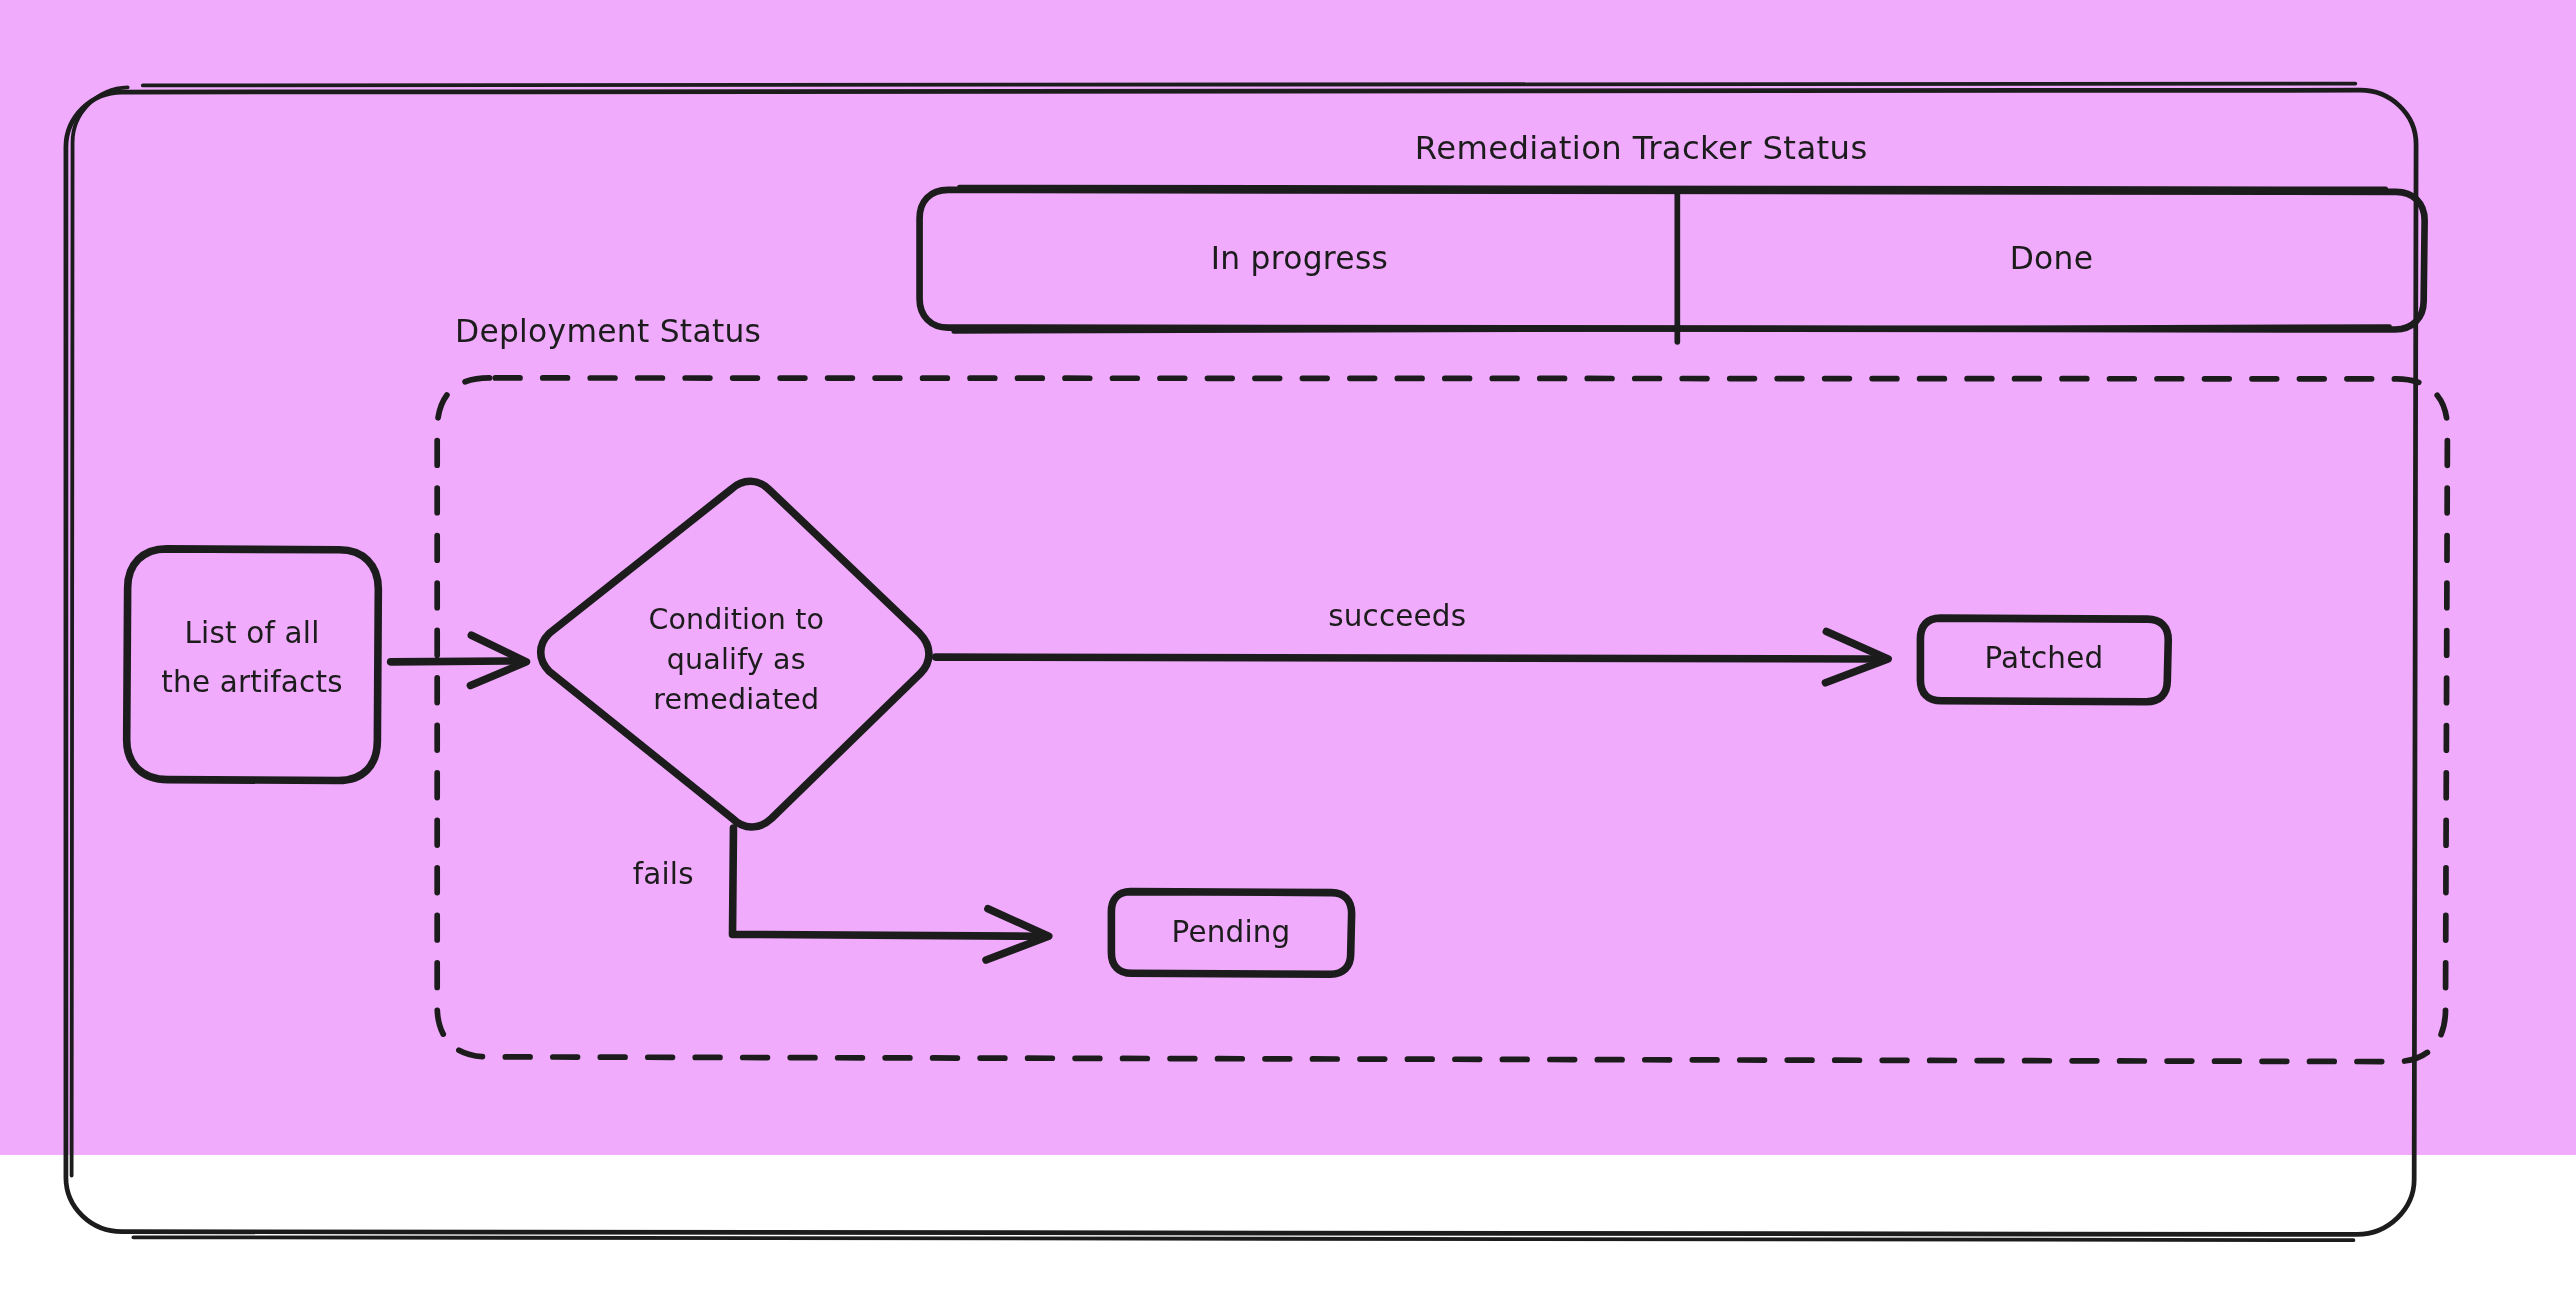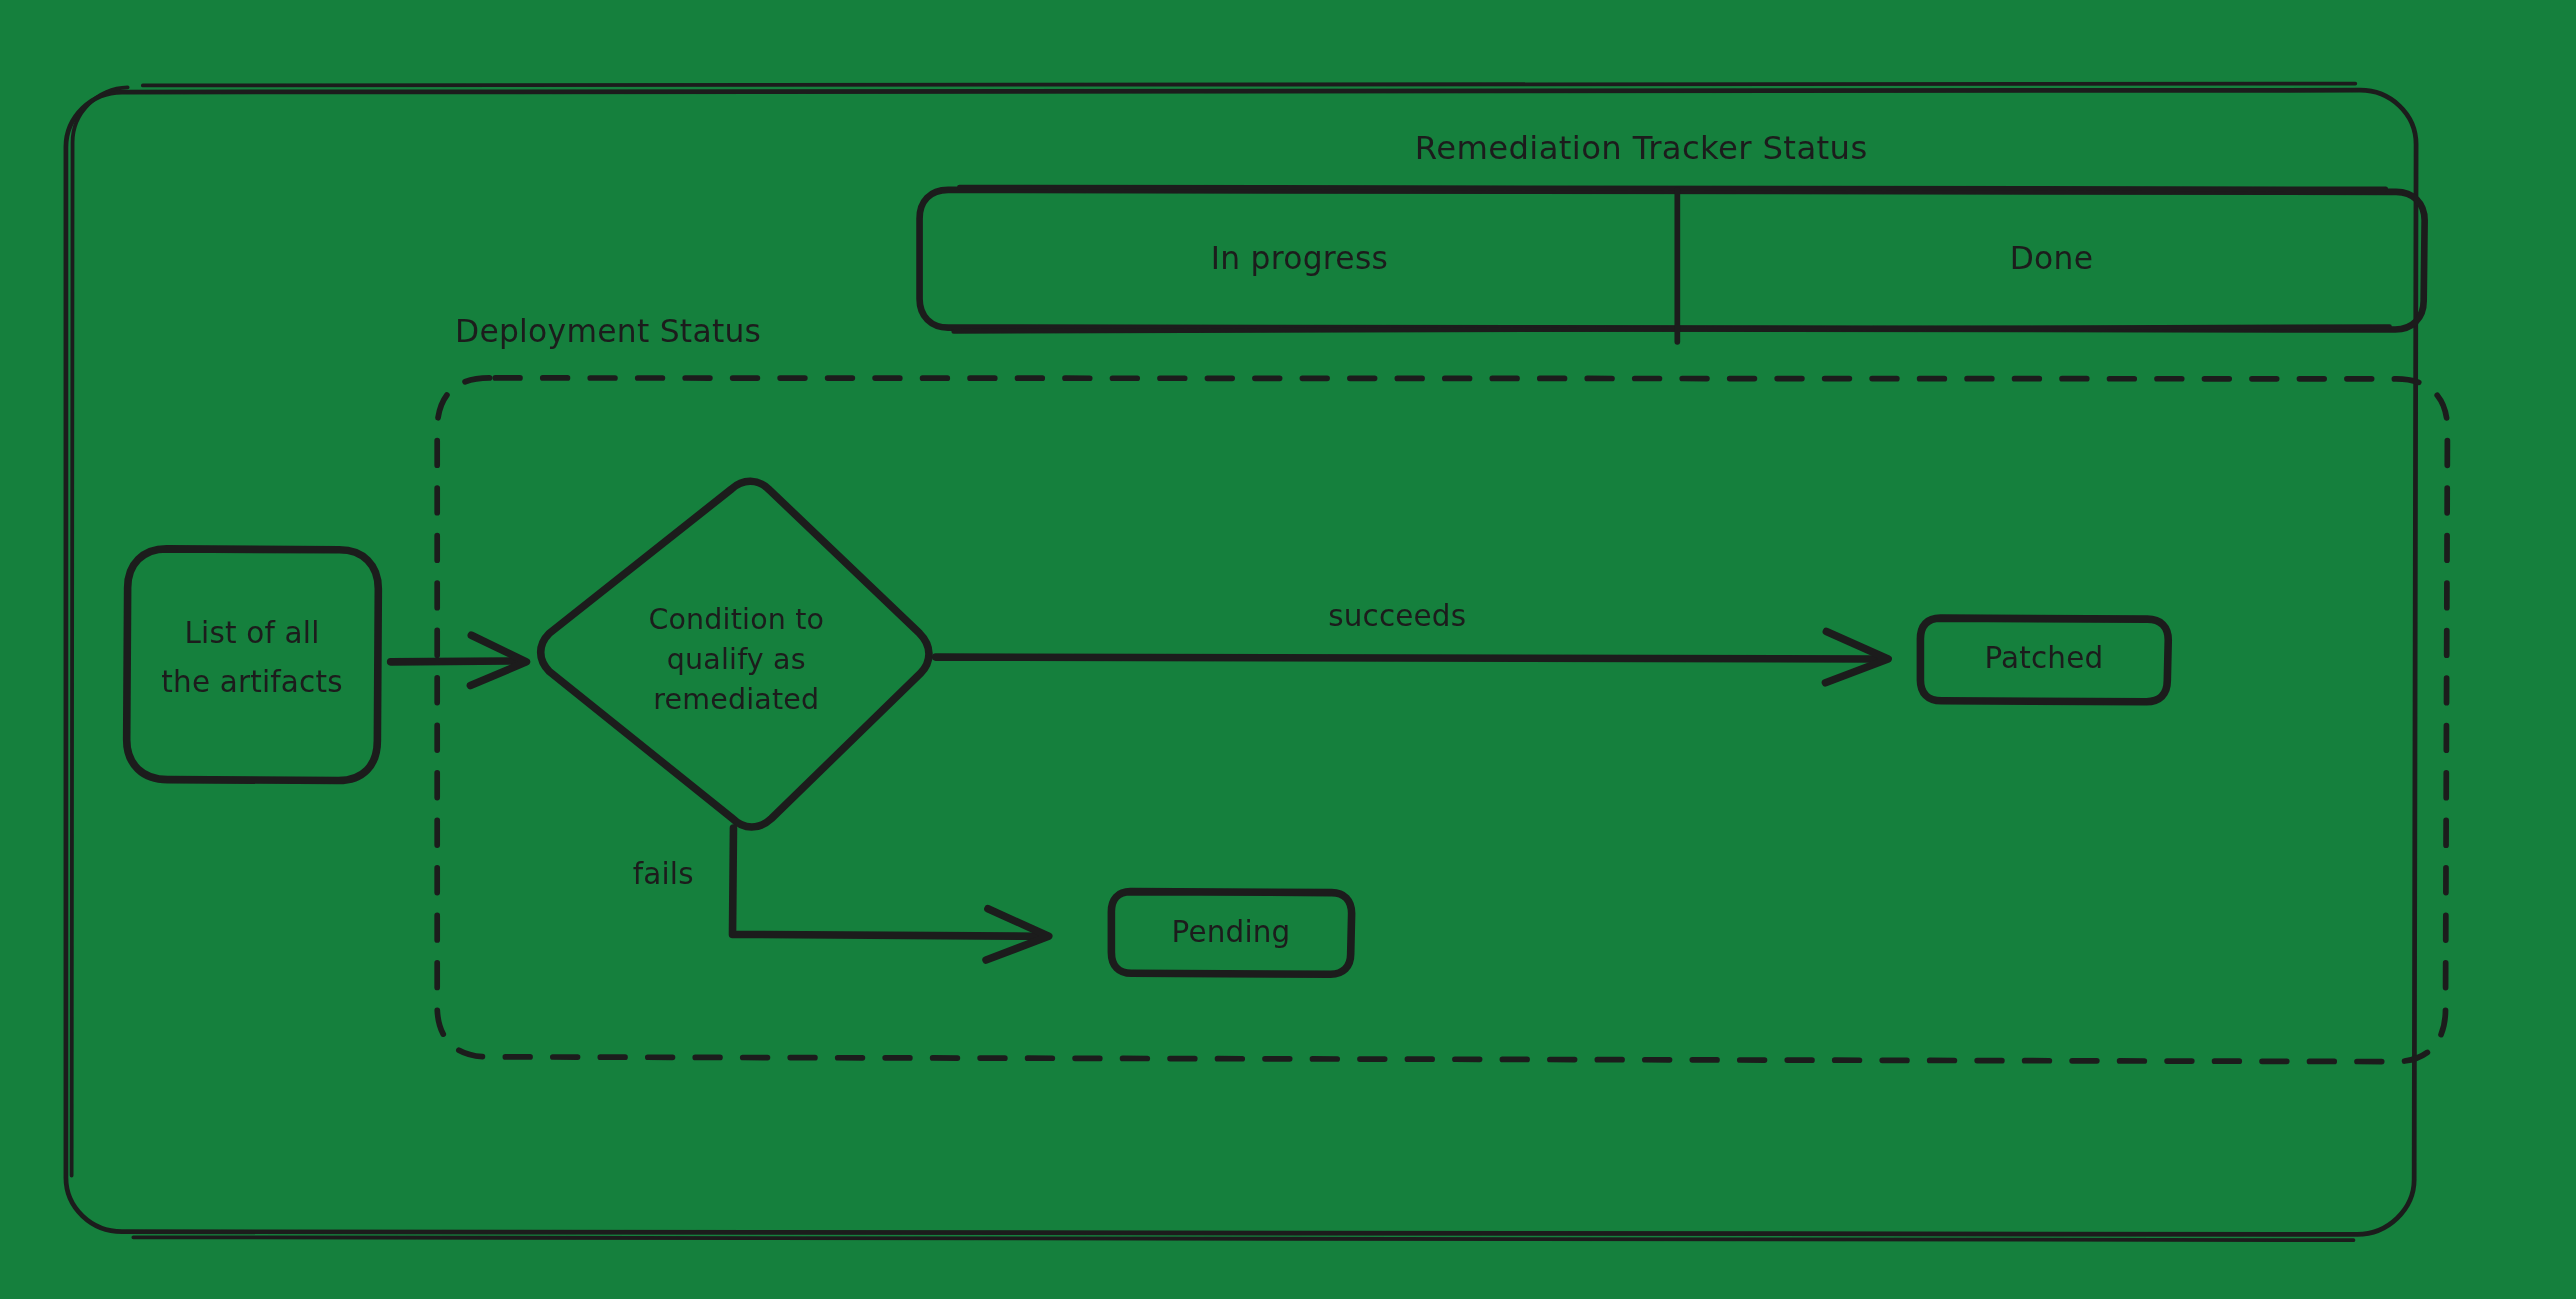--- a/index.html
+++ b/index.html
@@ -7,22 +7,22 @@
     padding: 0;
     background: #ffffff;
     width: 2576px;
     height: 1299px;
     overflow: hidden;
     font-family: "DejaVu Sans", sans-serif;
   }
   #canvas {
     position: relative;
     width: 2576px;
-    height: 1299px;
-    background: #15803d;
+    height: 1155px;
+    background: #f0abfc;
   }
   svg#diagram {
     position: absolute;
     left: 0;
     top: 0;
     width: 2576px;
     height: 1299px;
   }
   .dtext {
     font-family: "DejaVu Sans", sans-serif;

